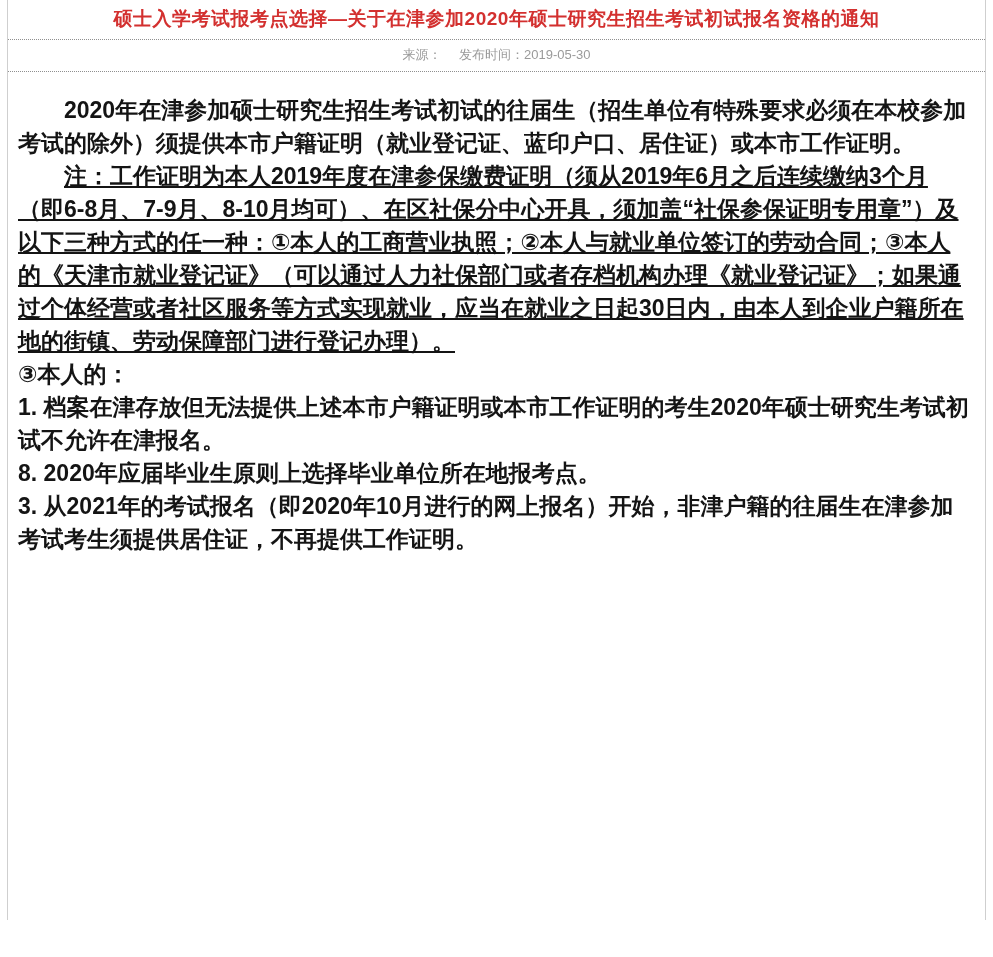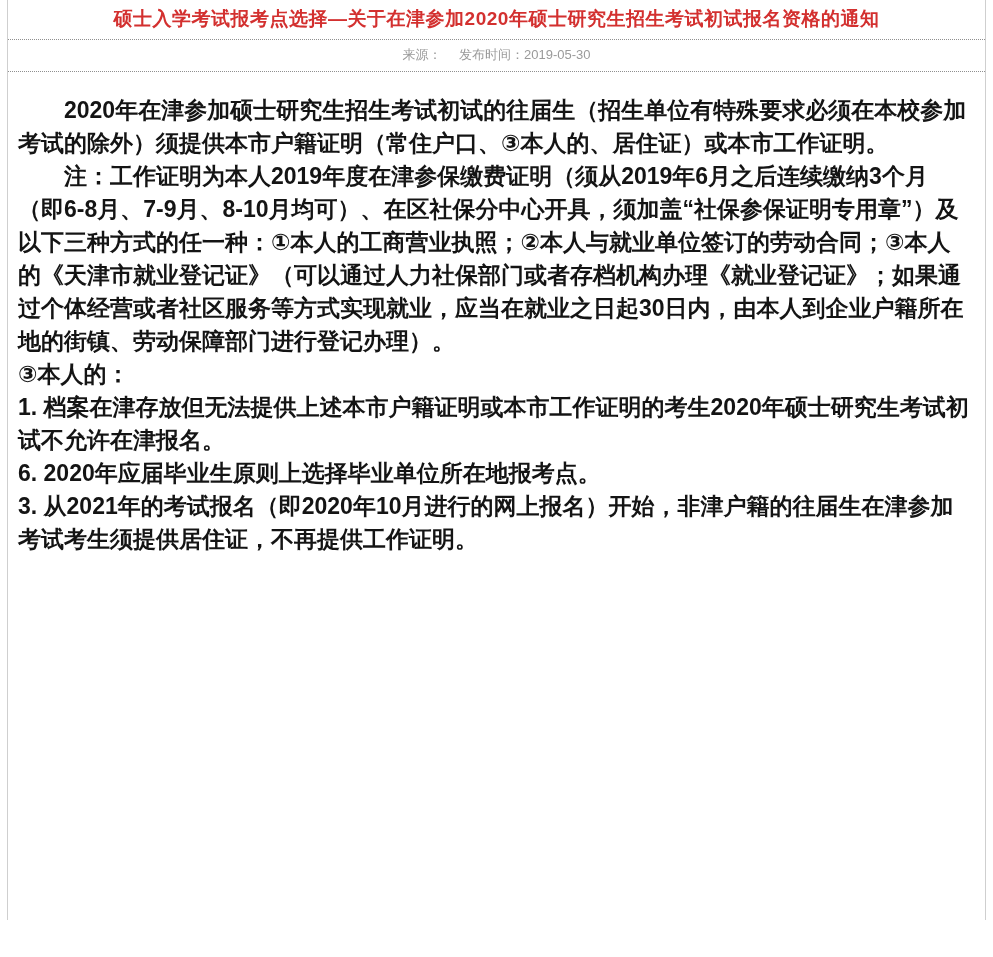--- a/index.html
+++ b/index.html
@@ -53,21 +53,21 @@
     line-height: 33px;
     font-weight: 700;
   }
   .article p {
     margin: 0;
     padding: 0;
   }
   .indent { text-indent: 2em; }
   .p-intro   { margin-bottom: 16px; }
   .p-policy  { margin-bottom: 26px; }
-  .p-note    { margin-bottom: 44px; }
+  .p-note    { margin-bottom: 44px; text-decoration: underline; }
   .p-important-heading { margin-bottom: 36px; }
   .p-item1   { margin-bottom: 16px; }
   .p-item2   { margin-bottom: 0; }
   .p-item3   { margin-bottom: 0; }
   .p-closing { margin-top: 74px; }
 </style>
 </head>
 <body>
 
 <div class="page">
@@ -79,27 +79,27 @@
   <div class="meta-bar">
     <span class="source">来源：</span>
     <span class="publish">发布时间：2019-05-30</span>
   </div>
 
   <hr class="dotted-divider">
 
   <div class="article">
 
 
-    <p class="indent p-policy">2020年在津参加硕士研究生招生考试初试的往届生（招生单位有特殊要求必须在本校参加考试的除外）须提供本市户籍证明（常住户口、③本人的、居住证）或本市工作证明。</p>
+    <p class="indent p-policy">2020年在津参加硕士研究生招生考试初试的往届生（招生单位有特殊要求必须在本校参加考试的除外）须提供本市户籍证明（就业登记证、蓝印户口、居住证）或本市工作证明。</p>
 
     <p class="indent p-note">注：工作证明为本人2019年度在津参保缴费证明（须从2019年6月之后连续缴纳3个月（即6-8月、7-9月、8-10月均可）、在区社保分中心开具，须加盖“社保参保证明专用章”）及以下三种方式的任一种：①本人的工商营业执照；②本人与就业单位签订的劳动合同；③本人的《天津市就业登记证》（可以通过人力社保部门或者存档机构办理《就业登记证》；如果通过个体经营或者社区服务等方式实现就业，应当在就业之日起30日内，由本人到企业户籍所在地的街镇、劳动保障部门进行登记办理）。</p>
 
     <p class="p-important-heading">③本人的：</p>
 
     <p class="p-item1">1. 档案在津存放但无法提供上述本市户籍证明或本市工作证明的考生2020年硕士研究生考试初试不允许在津报名。</p>
 
-    <p class="p-item2">6. 2020年应届毕业生原则上选择毕业单位所在地报考点。</p>
+    <p class="p-item2">8. 2020年应届毕业生原则上选择毕业单位所在地报考点。</p>
 
     <p class="p-item3">3. 从2021年的考试报名（即2020年10月进行的网上报名）开始，非津户籍的往届生在津参加考试考生须提供居住证，不再提供工作证明。</p>
 
 
   </div>
 </div>
 
 </body></html>

